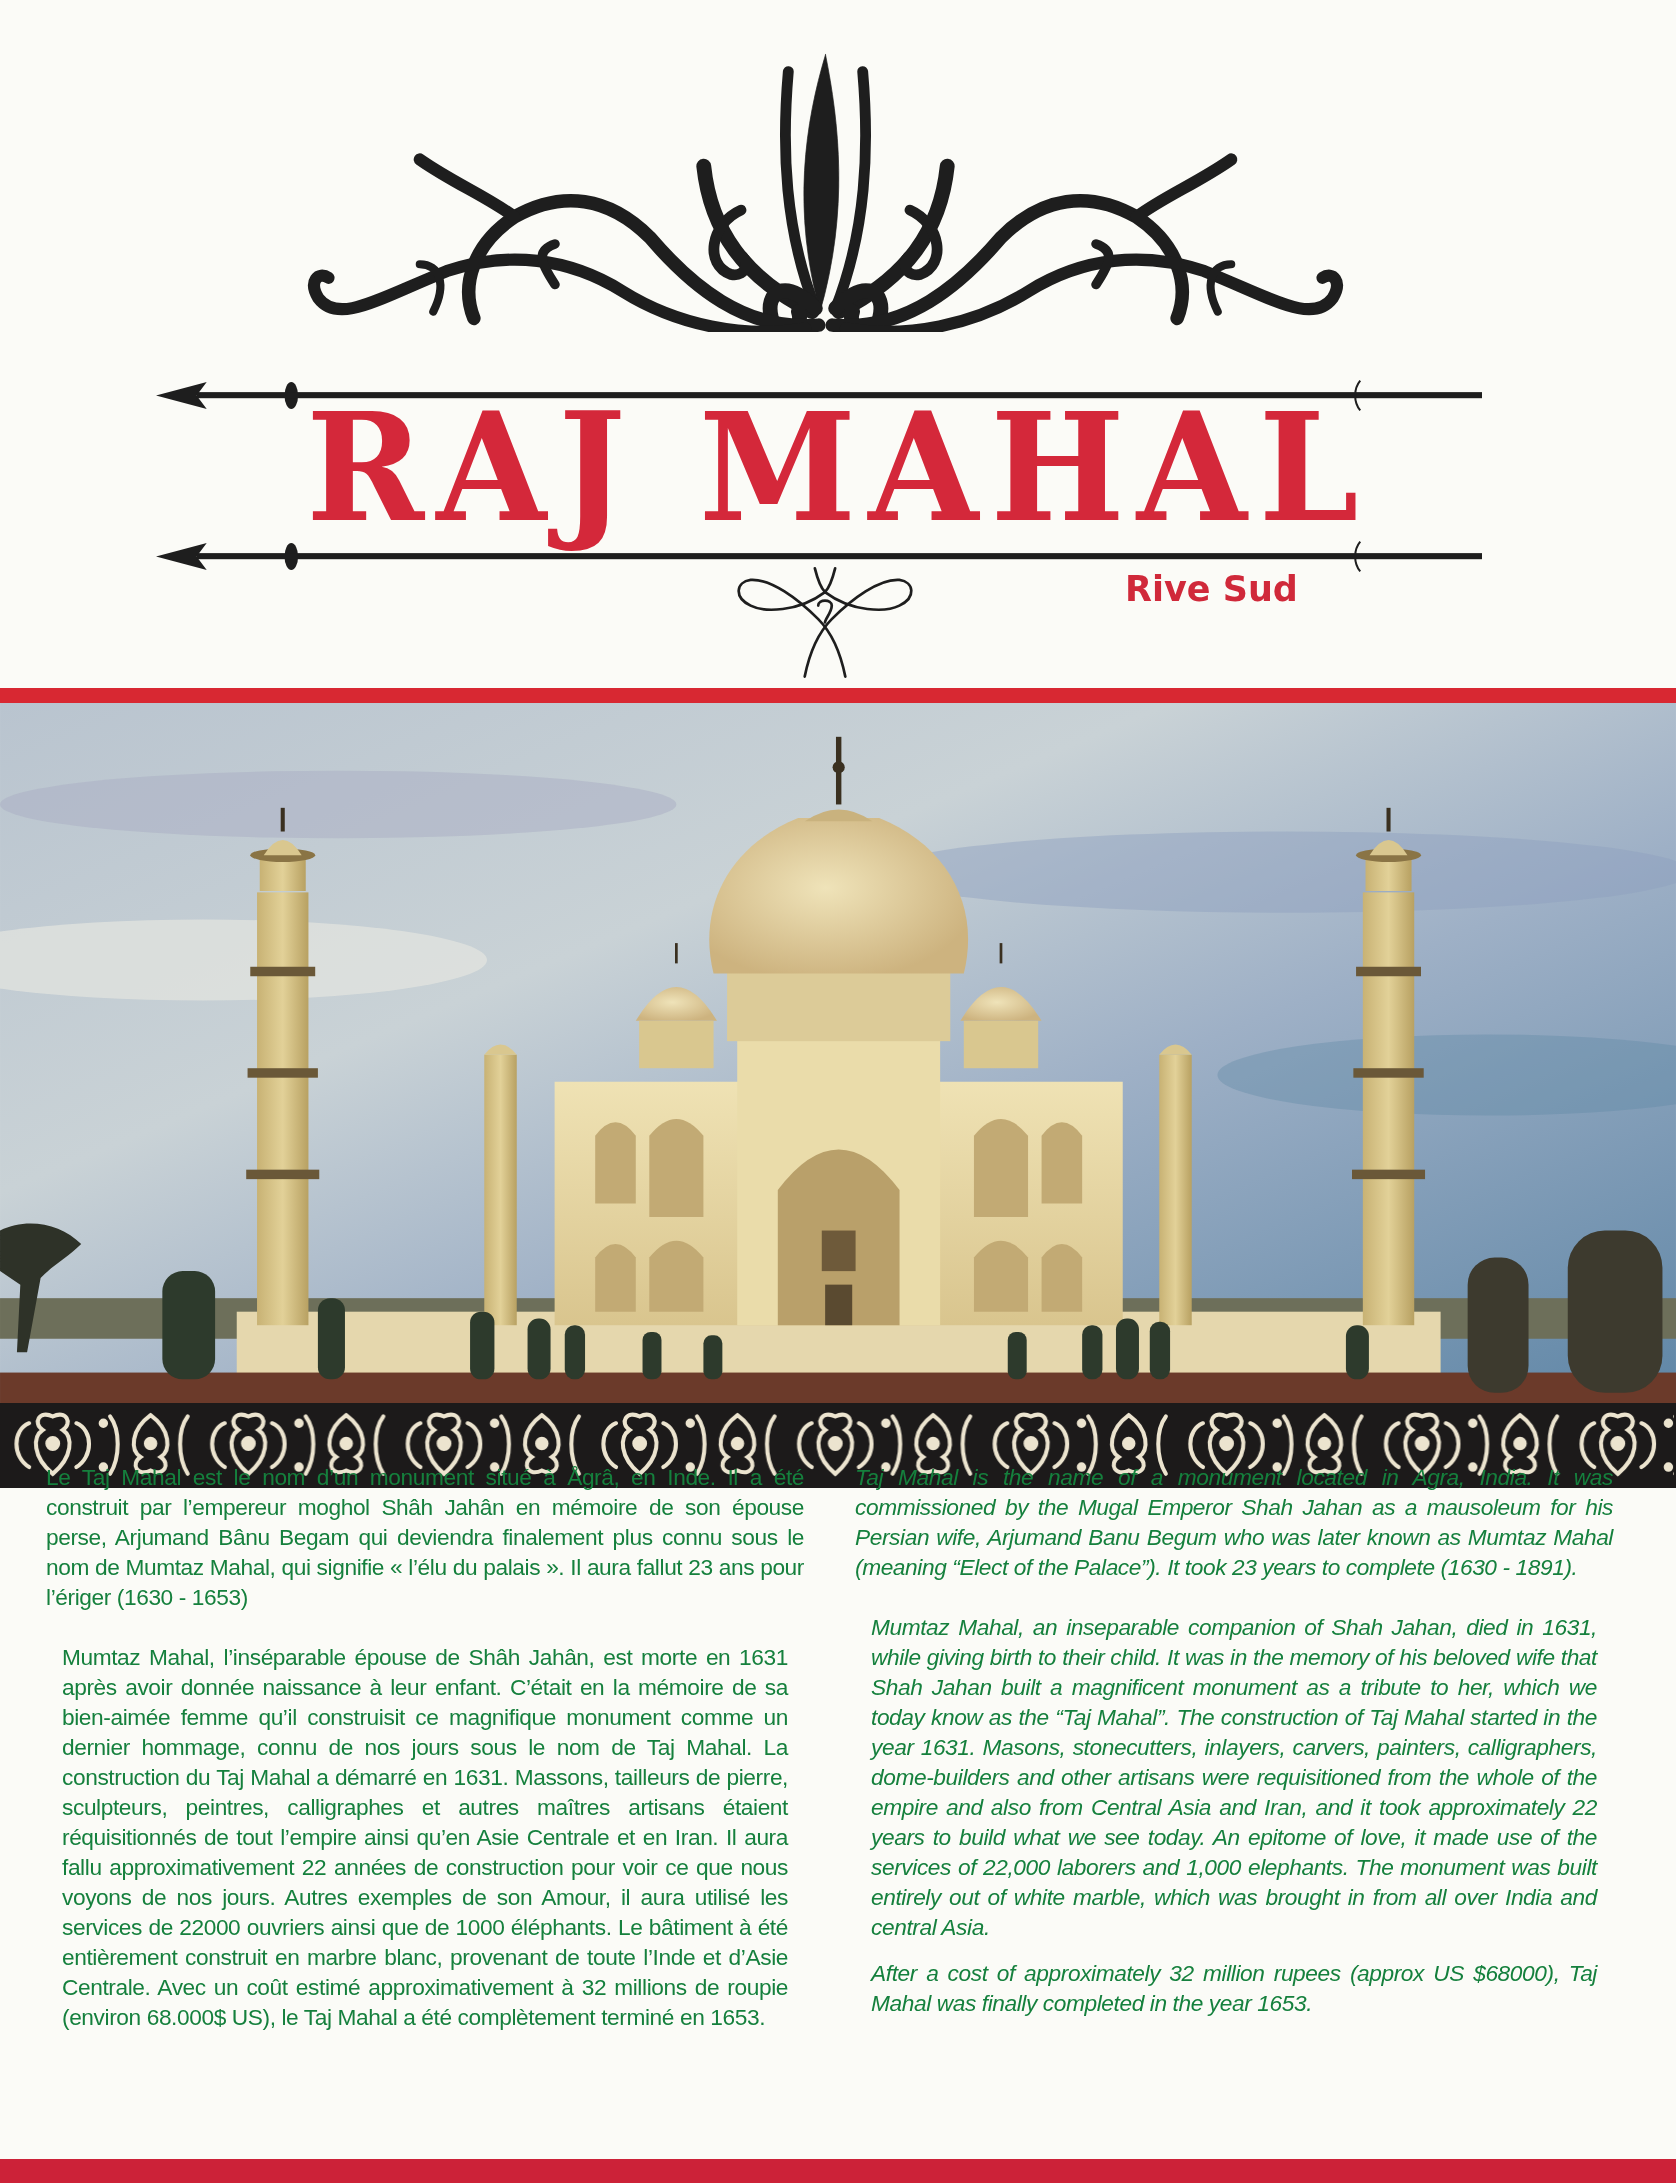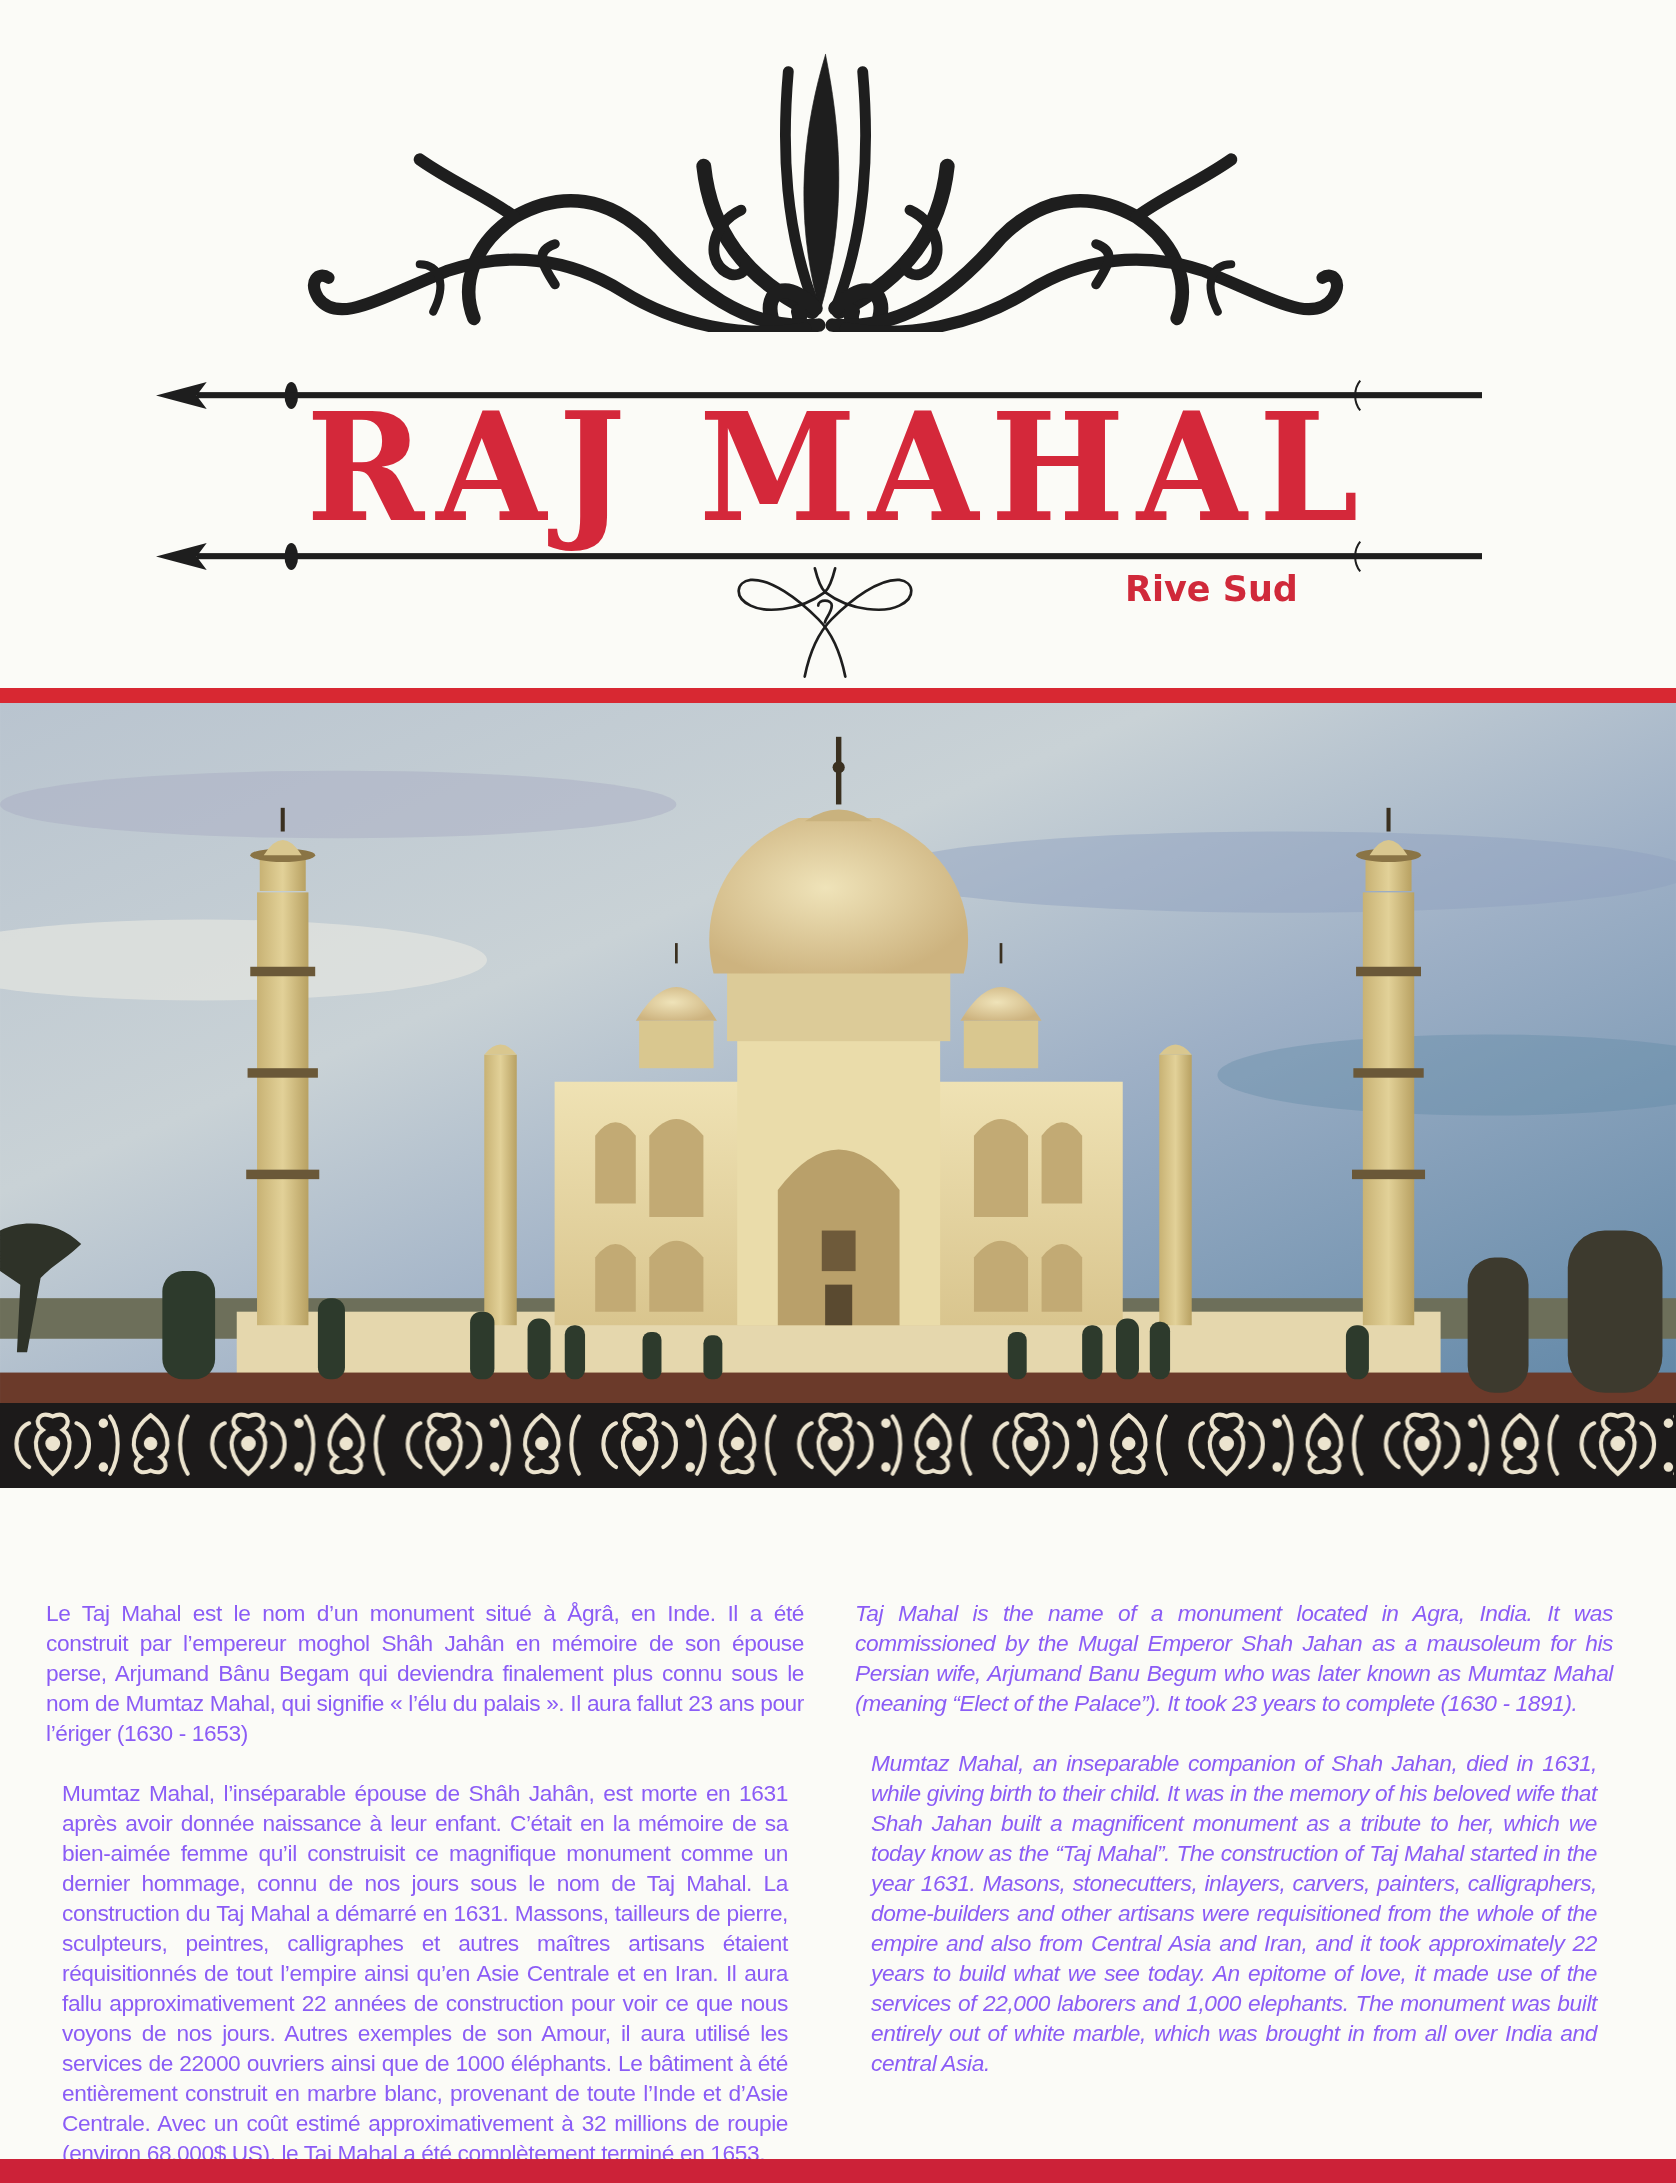--- a/index.html
+++ b/index.html
@@ -28,21 +28,21 @@
   }
   .arrow { position: absolute; left: 156px; width: 1326px; height: 41px; }
   .arrow-top { top: 375px; }
   .arrow-bottom { top: 536px; }
   .red-rule-top { position: absolute; left: 0; top: 688px; width: 1676px; height: 15px; background: #d82832; }
   
   .photo { position: absolute; left: 0; top: 703px; width: 1676px; height: 700px; overflow: hidden; }
   .photo svg { display: block; }
   .pattern-strip { position: absolute; left: 0; top: 1403px; width: 1676px; height: 85px; background: #1c1a1a; overflow: hidden; }
   
-  .col { position: absolute; top: 1598px; width: 758px; font-size: 22.7px; line-height: 30px; color: #8b5cf6; }
+  .col { position: absolute; top: 1462px; width: 758px; font-size: 22.7px; line-height: 30px; color: #15803d; }
   .col-fr { left: 46px; text-align: justify; font-family: "Liberation Sans", sans-serif; letter-spacing: -0.4px; }
   .col-en { left: 855px; text-align: justify; font-style: italic; font-family: "Liberation Sans", sans-serif; letter-spacing: -0.4px; }
   .col p { margin: 0 0 30px 0; }
   .col p.tight { margin: 16px; }
   .red-rule-bottom { position: absolute; left: 0; top: 2159px; width: 1676px; height: 24px; background: #cc2238; }
 </style>
 </head>
 <body>
 
 <div class="logo-area">
@@ -244,16 +244,17 @@
 </div>
 
 <div class="col col-fr">
   <p>Le Taj Mahal est le nom d’un monument situé à Ågrâ, en Inde. Il a été construit par l’empereur moghol Shâh Jahân en mémoire de son épouse perse, Arjumand Bânu Begam qui deviendra finalement plus connu sous le nom de Mumtaz Mahal, qui signifie « l’élu du palais ». Il aura fallut 23 ans pour l’ériger (1630 - 1653)</p>
   <p class="tight">Mumtaz Mahal, l’inséparable épouse de Shâh Jahân, est morte en 1631 après avoir donnée naissance à leur enfant. C’était en la mémoire de sa bien-aimée femme qu’il construisit ce magnifique monument comme un dernier hommage, connu de nos jours sous le nom de Taj Mahal. La construction du Taj Mahal a démarré en 1631. Massons, tailleurs de pierre, sculpteurs, peintres, calligraphes et autres maîtres artisans étaient réquisitionnés de tout l’empire ainsi qu’en Asie Centrale et en Iran. Il aura fallu approximativement 22 années de construction pour voir ce que nous voyons de nos jours. Autres exemples de son Amour, il aura utilisé les services de 22000 ouvriers ainsi que de 1000 éléphants. Le bâtiment à été entièrement construit en marbre blanc, provenant de toute l’Inde et d’Asie Centrale. Avec un coût estimé approximativement à 32 millions de roupie (environ 68.000$ US), le Taj Mahal a été complètement terminé en 1653.</p>
 </div>
 
 <div class="col col-en">
   <p>Taj Mahal is the name of a monument located in Agra, India. It was commissioned by the Mugal Emperor Shah Jahan as a mausoleum for his Persian wife, Arjumand Banu Begum who was later known as Mumtaz Mahal (meaning “Elect of the Palace”). It took 23 years to complete (1630 - 1891).</p>
   <p class="tight">Mumtaz Mahal, an inseparable companion of Shah Jahan, died in 1631, while giving birth to their child. It was in the memory of his beloved wife that Shah Jahan built a magnificent monument as a tribute to her, which we today know as the “Taj Mahal”. The construction of Taj Mahal started in the year 1631. Masons, stonecutters, inlayers, carvers, painters, calligraphers, dome-builders and other artisans were requisitioned from the whole of the empire and also from Central Asia and Iran, and it took approximately 22 years to build what we see today. An epitome of love, it made use of the services of 22,000 laborers and 1,000 elephants. The monument was built entirely out of white marble, which was brought in from all over India and central Asia.</p>
+  <p class="tight">After a cost of approximately 32 million rupees (approx US $68000), Taj Mahal was finally completed in the year 1653.</p>
 </div>
 
 <div class="red-rule-bottom"></div>
 
 
 </body></html>

